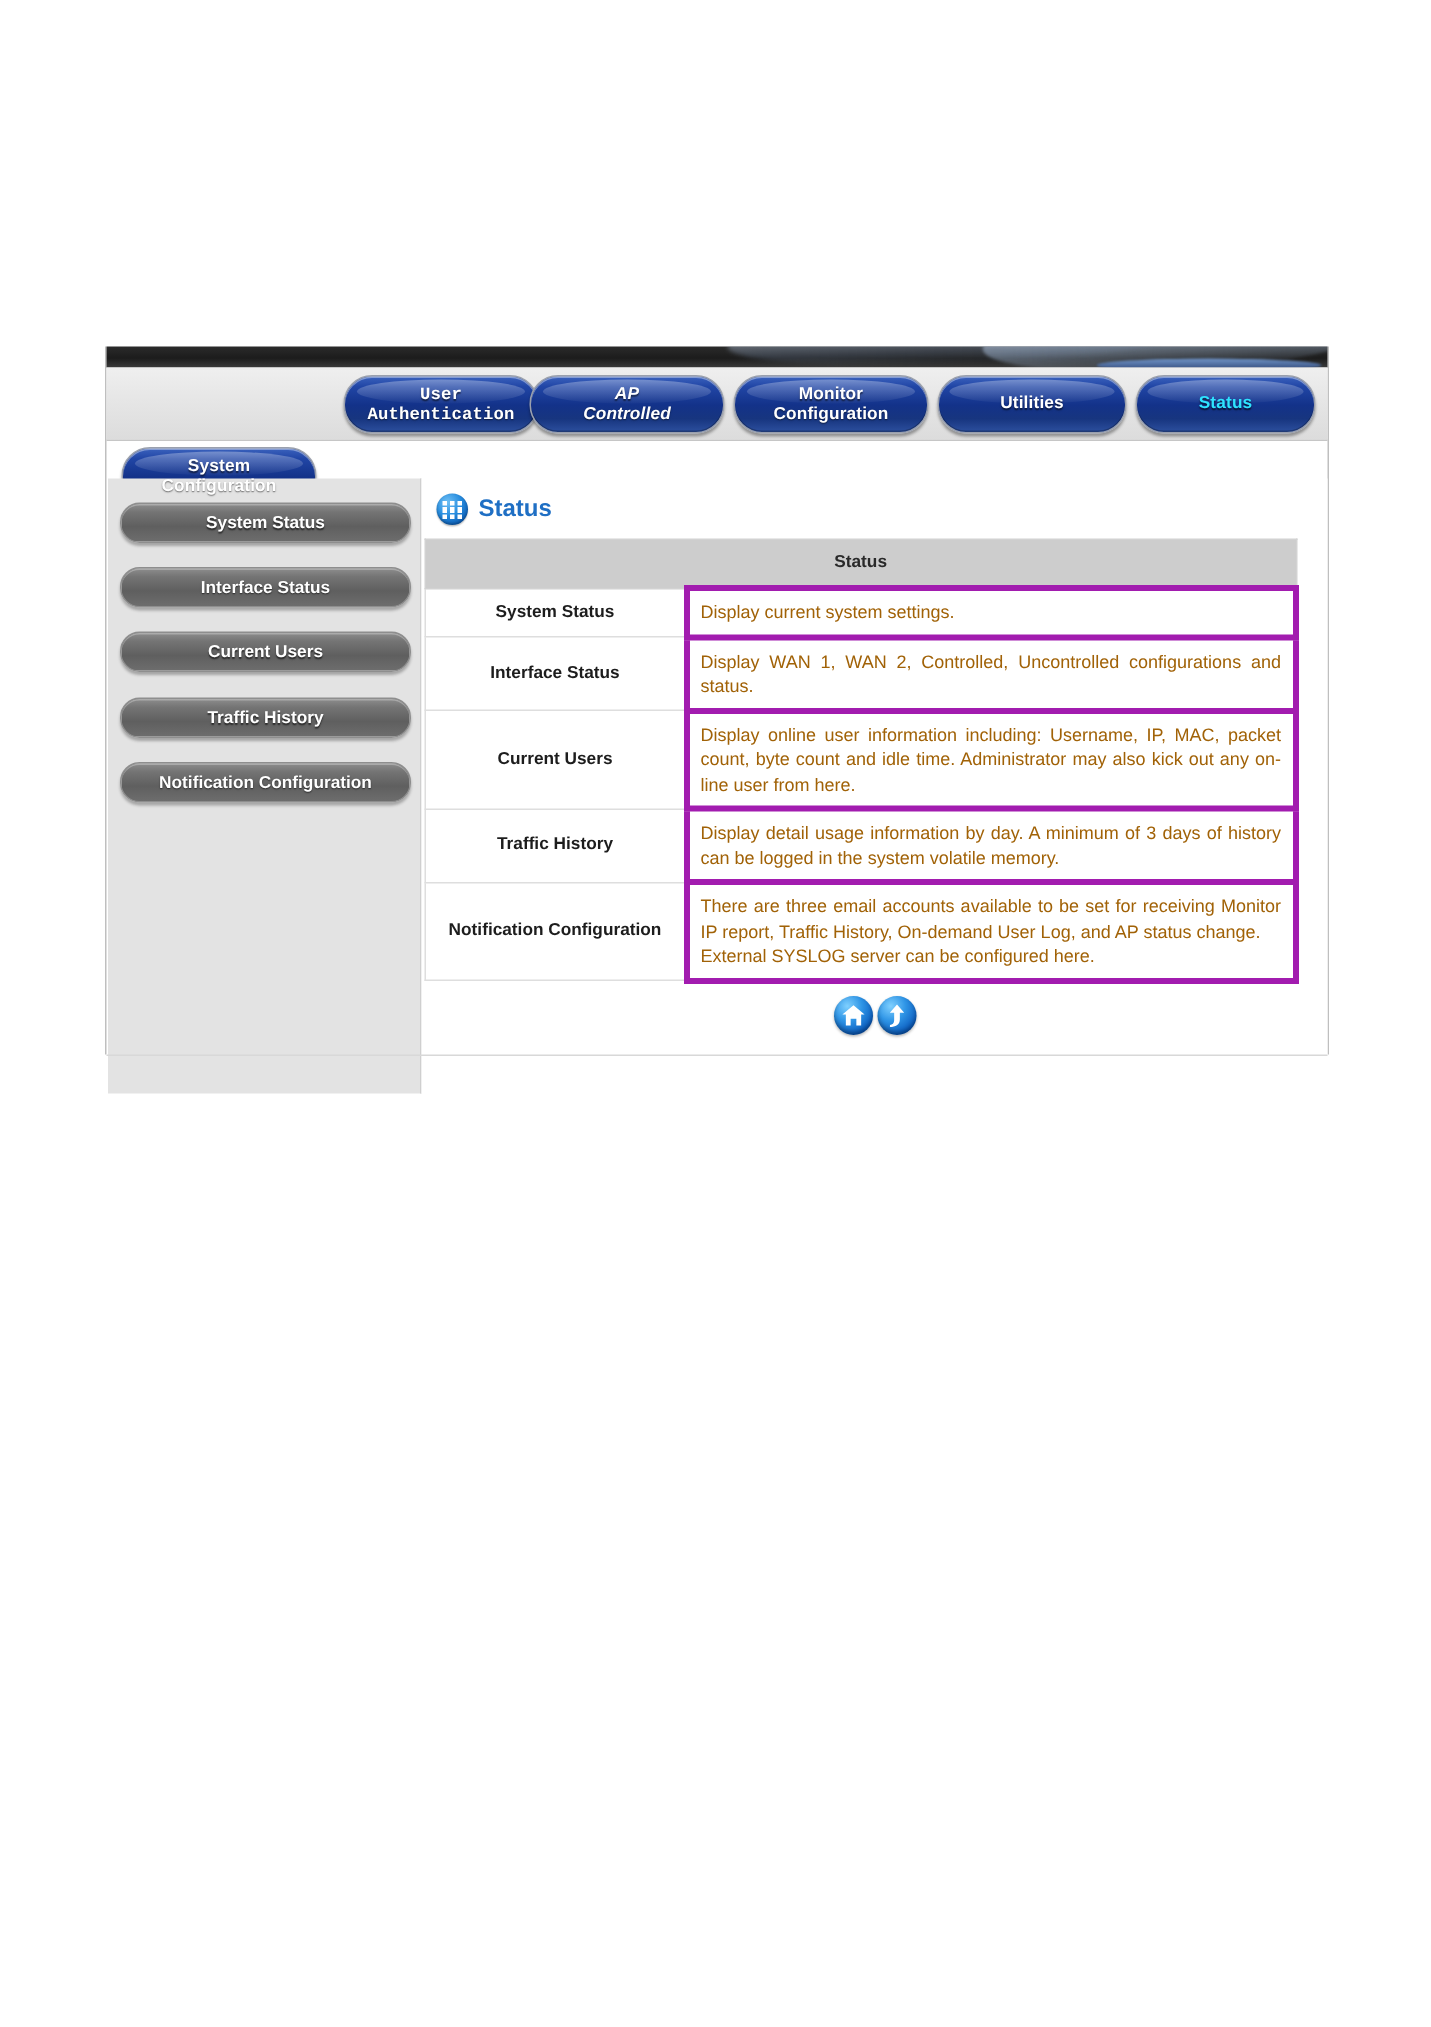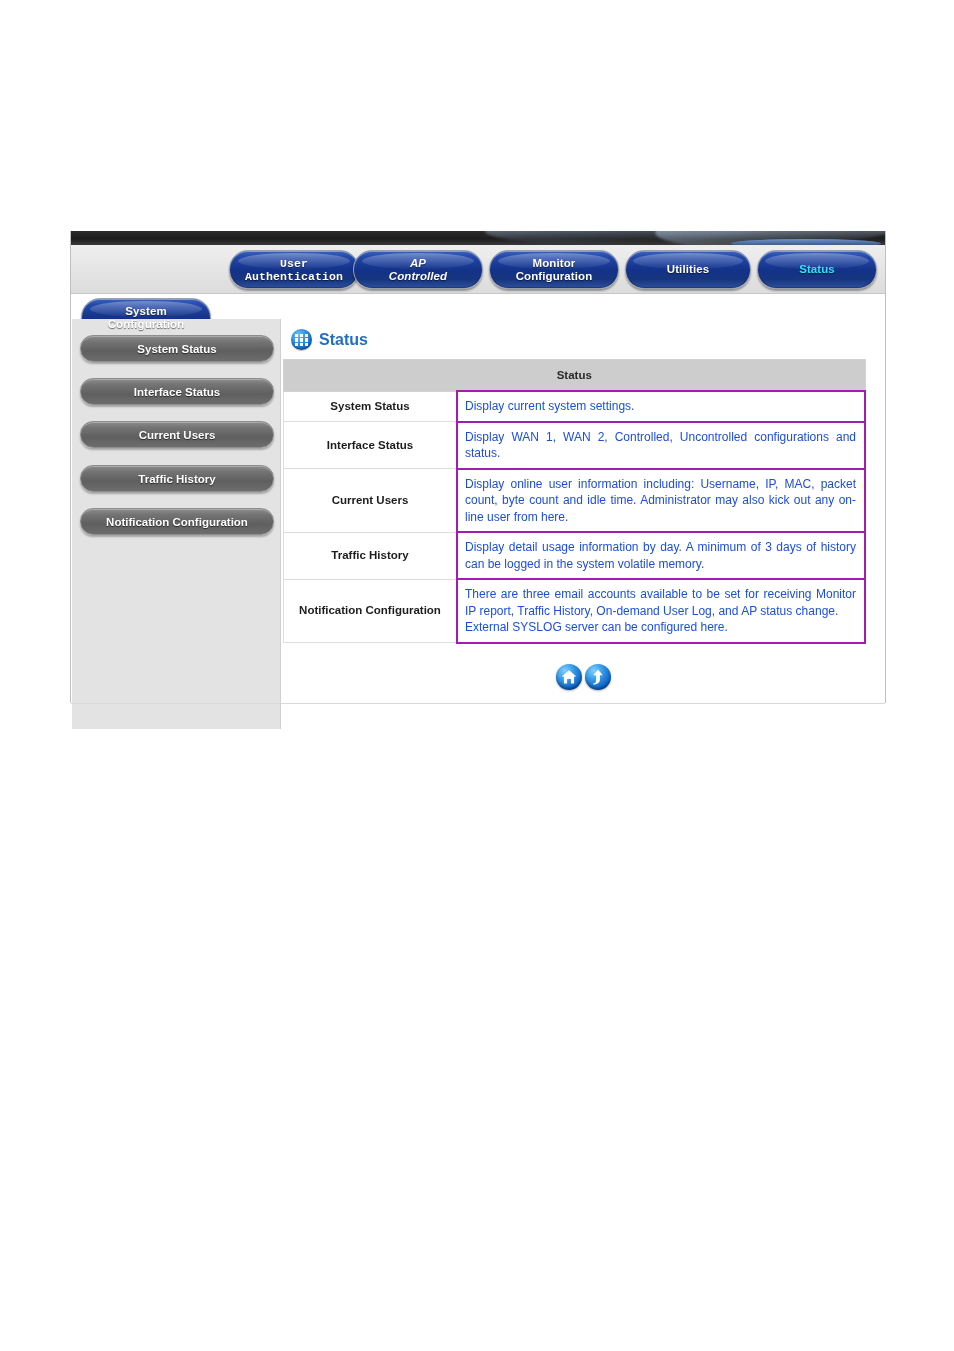--- a/index.html
+++ b/index.html
@@ -244,22 +244,22 @@
     color: #1d1d1d;
     border: 1px solid #dedede;
     padding: 6px 6px;
     line-height: 15px;
   }
   #status-table td.row-desc {
     text-align: justify;
     text-align-last: left;
     vertical-align: middle;
     font-size: 12px;
-    color: #1d4ed8;
-    border: 2px solid #a21caf;
+    color: #a16207;
+    border: 4px solid #a21caf;
     padding: 6px 8px 6px 7px;
     line-height: 16.5px;
   }
   #status-table td.row-desc .line2 {
     display: block;
     text-align: right;
   }
 
   #footer-nav {
     position: absolute;

